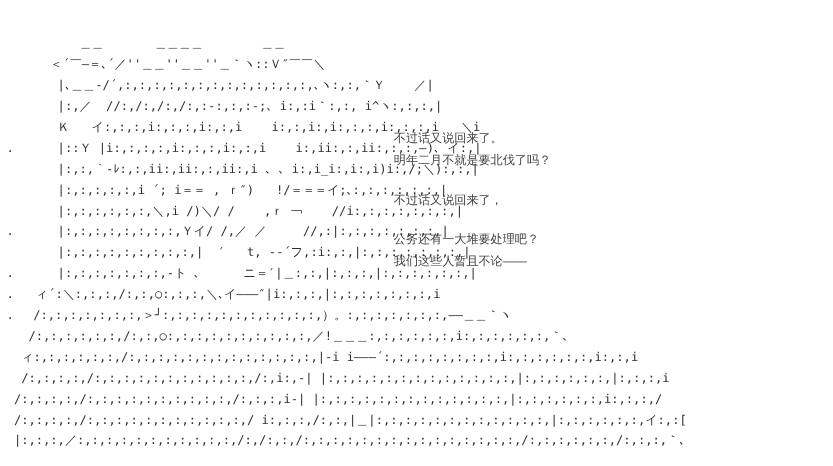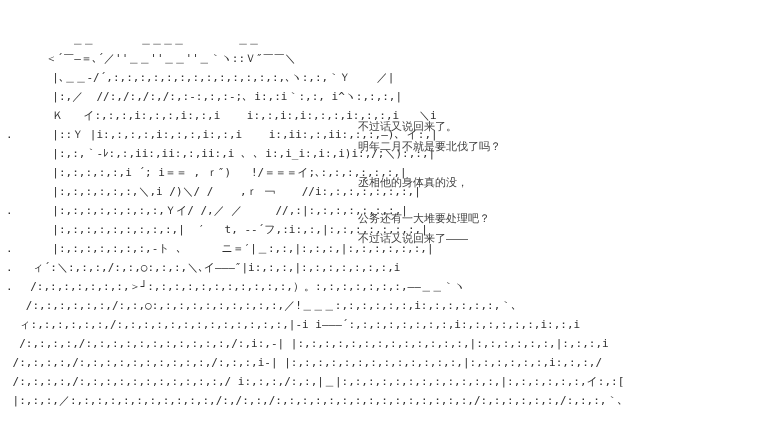--- a/index.html
+++ b/index.html
@@ -62,22 +62,22 @@
  |:,:,:,／:,:,:,:,:,:,:,:,:,:,:,/:,/:,:,/:,:,:,:,:,:,:,:,:,:,:,:,:,:,:,/:,:,:,:,:,:,/:,:,:,｀､</pre>
 
   <div class="dialogue">
 
     <div class="para">
       <div class="line">不过话又说回来了。</div>
       <div class="line">明年二月不就是要北伐了吗？</div>
     </div>
 
     <div class="para">
-      <div class="line">丞相他的身体真的没，</div>
+      <div class="line">不过话又说回来了，</div>
     </div>
 
     <div class="para">
       <div class="line">公务还有一大堆要处理吧？</div>
-      <div class="line">不过话又说回来了——</div>
+      <div class="line">我们这些人暂且不论——</div>
     </div>
 
   </div>
 </div>
 
 </body></html>

